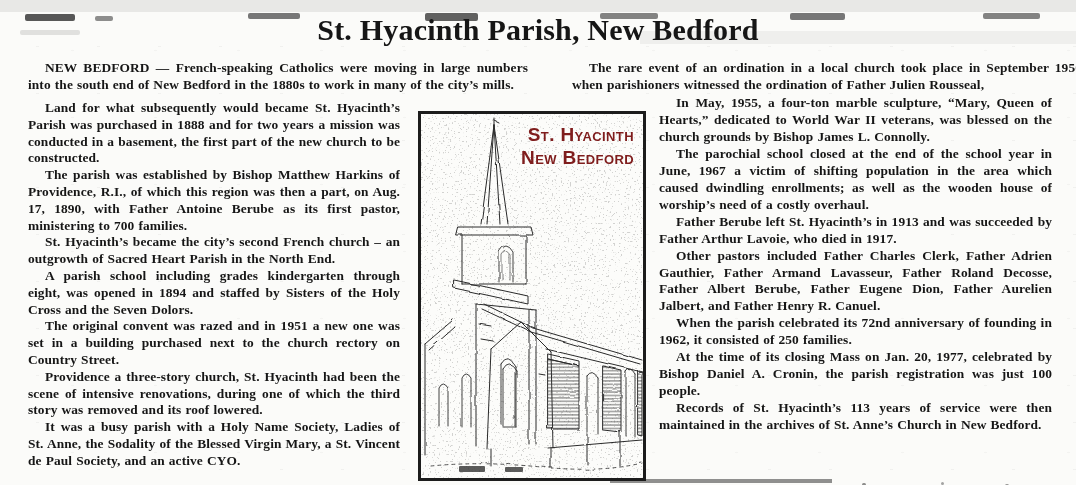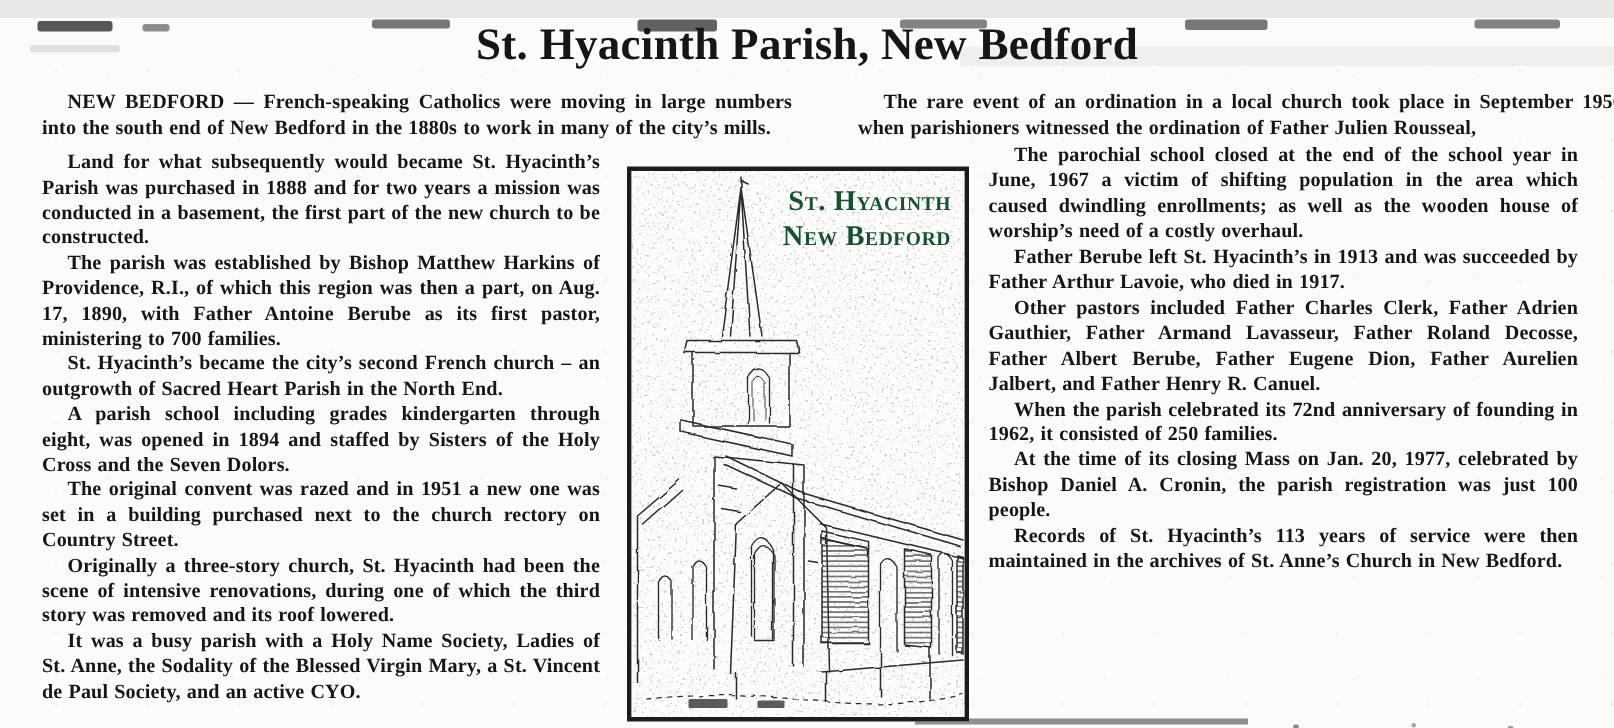--- a/index.html
+++ b/index.html
@@ -28,23 +28,23 @@
   .right-wide .para{line-height:17.4px;}
   .right-narrow{left:659px;top:83px;width:393px;height:394px;overflow:hidden;}
   .right-narrow .para{line-height:16.95px;}
   .figure{
     position:absolute;left:418px;top:99px;width:228px;height:370px;margin:0;
     border:3px solid #1c1c1c;background:#fcfcfa;box-sizing:border-box;
   }
   .figure svg{position:absolute;left:0;top:0;width:100%;height:100%;}
   .caption{
     position:absolute;top:10px;right:9px;text-align:right;
-    font-family:Liberation Serif, serif;font-weight:700;
+    font-family:Liberation Sans, sans-serif;font-weight:700;
     font-variant:small-caps;font-size:19px;line-height:22.5px;
-    color:#14532d;letter-spacing:0.4px;
+    color:#7f1d1d;letter-spacing:0.4px;
   }
   .caption span{display:block;}
   .smudge{position:absolute;background:#202020;border-radius:2px;}
   .band{position:absolute;background:#555;}
 </style>
 </head>
 <body>
 
 <div class="page">
 
@@ -69,21 +69,21 @@
   <div class="col left-wide">
     <p class="para indent">NEW BEDFORD — French-speaking Catholics were moving in large numbers into the south end of New Bedford in the 1880s to work in many of the city’s mills.</p>
   </div>
 
   <div class="col left-narrow">
     <p class="para indent">Land for what subsequently would became St. Hyacinth’s Parish was purchased in 1888 and for two years a mission was conducted in a basement, the first part of the new church to be constructed.</p>
     <p class="para indent">The parish was established by Bishop Matthew Harkins of Providence, R.I., of which this region was then a part, on Aug. 17, 1890, with Father Antoine Berube as its first pastor, ministering to 700 families.</p>
     <p class="para indent">St. Hyacinth’s became the city’s second French church – an outgrowth of Sacred Heart Parish in the North End.</p>
     <p class="para indent">A parish school including grades kindergarten through eight, was opened in 1894 and staffed by Sisters of the Holy Cross and the Seven Dolors.</p>
     <p class="para indent">The original convent was razed and in 1951 a new one was set in a building purchased next to the church rectory on Country Street.</p>
-    <p class="para indent">Originally a three-story church, St. Hyacinth had been the scene of intensive renovations, during one of which the third story was removed and its roof lowered.</p>
+    <p class="para indent">Providence a three-story church, St. Hyacinth had been the scene of intensive renovations, during one of which the third story was removed and its roof lowered.</p>
     <p class="para indent">It was a busy parish with a Holy Name Society, Ladies of St. Anne, the Sodality of the Blessed Virgin Mary, a St. Vincent de Paul Society, and an active CYO.</p>
   </div>
 
   <figure class="figure">
     <svg viewBox="0 0 222 364" aria-hidden="true">
       <defs>
         <pattern id="hatch" width="5" height="3.4" patternUnits="userSpaceOnUse">
           <line x1="0" y1="1.7" x2="5" y2="1.7" stroke="#3a3a3a" stroke-width="0.8"></line>
         </pattern>
         <filter id="rough" x="-5%" y="-5%" width="110%" height="110%">
@@ -144,20 +144,21 @@
       <span>St. Hyacinth</span>
       <span>New Bedford</span>
     </figcaption>
   </figure>
 
   <div class="col right-wide">
     <p class="para indent">The rare event of an ordination in a local church took place in September 1950 when parishioners witnessed the ordination of Father Julien Rousseal,</p>
   </div>
 
   <div class="col right-narrow">
+    <p class="para indent">In May, 1955, a four-ton marble sculpture, “Mary, Queen of Hearts,” dedicated to World War II veterans, was blessed on the church grounds by Bishop James L. Connolly.</p>
     <p class="para indent">The parochial school closed at the end of the school year in June, 1967 a victim of shifting population in the area which caused dwindling enrollments; as well as the wooden house of worship’s need of a costly overhaul.</p>
     <p class="para indent">Father Berube left St. Hyacinth’s in 1913 and was succeeded by Father Arthur Lavoie, who died in 1917.</p>
     <p class="para indent">Other pastors included Father Charles Clerk, Father Adrien Gauthier, Father Armand Lavasseur, Father Roland Decosse, Father Albert Berube, Father Eugene Dion, Father Aurelien Jalbert, and Father Henry R. Canuel.</p>
     <p class="para indent">When the parish celebrated its 72nd anniversary of founding in 1962, it consisted of 250 families.</p>
     <p class="para indent">At the time of its closing Mass on Jan. 20, 1977, celebrated by Bishop Daniel A. Cronin, the parish registration was just 100 people.</p>
     <p class="para indent">Records of St. Hyacinth’s 113 years of service were then maintained in the archives of St. Anne’s Church in New Bedford.</p>
   </div>
 
 </div>
 

